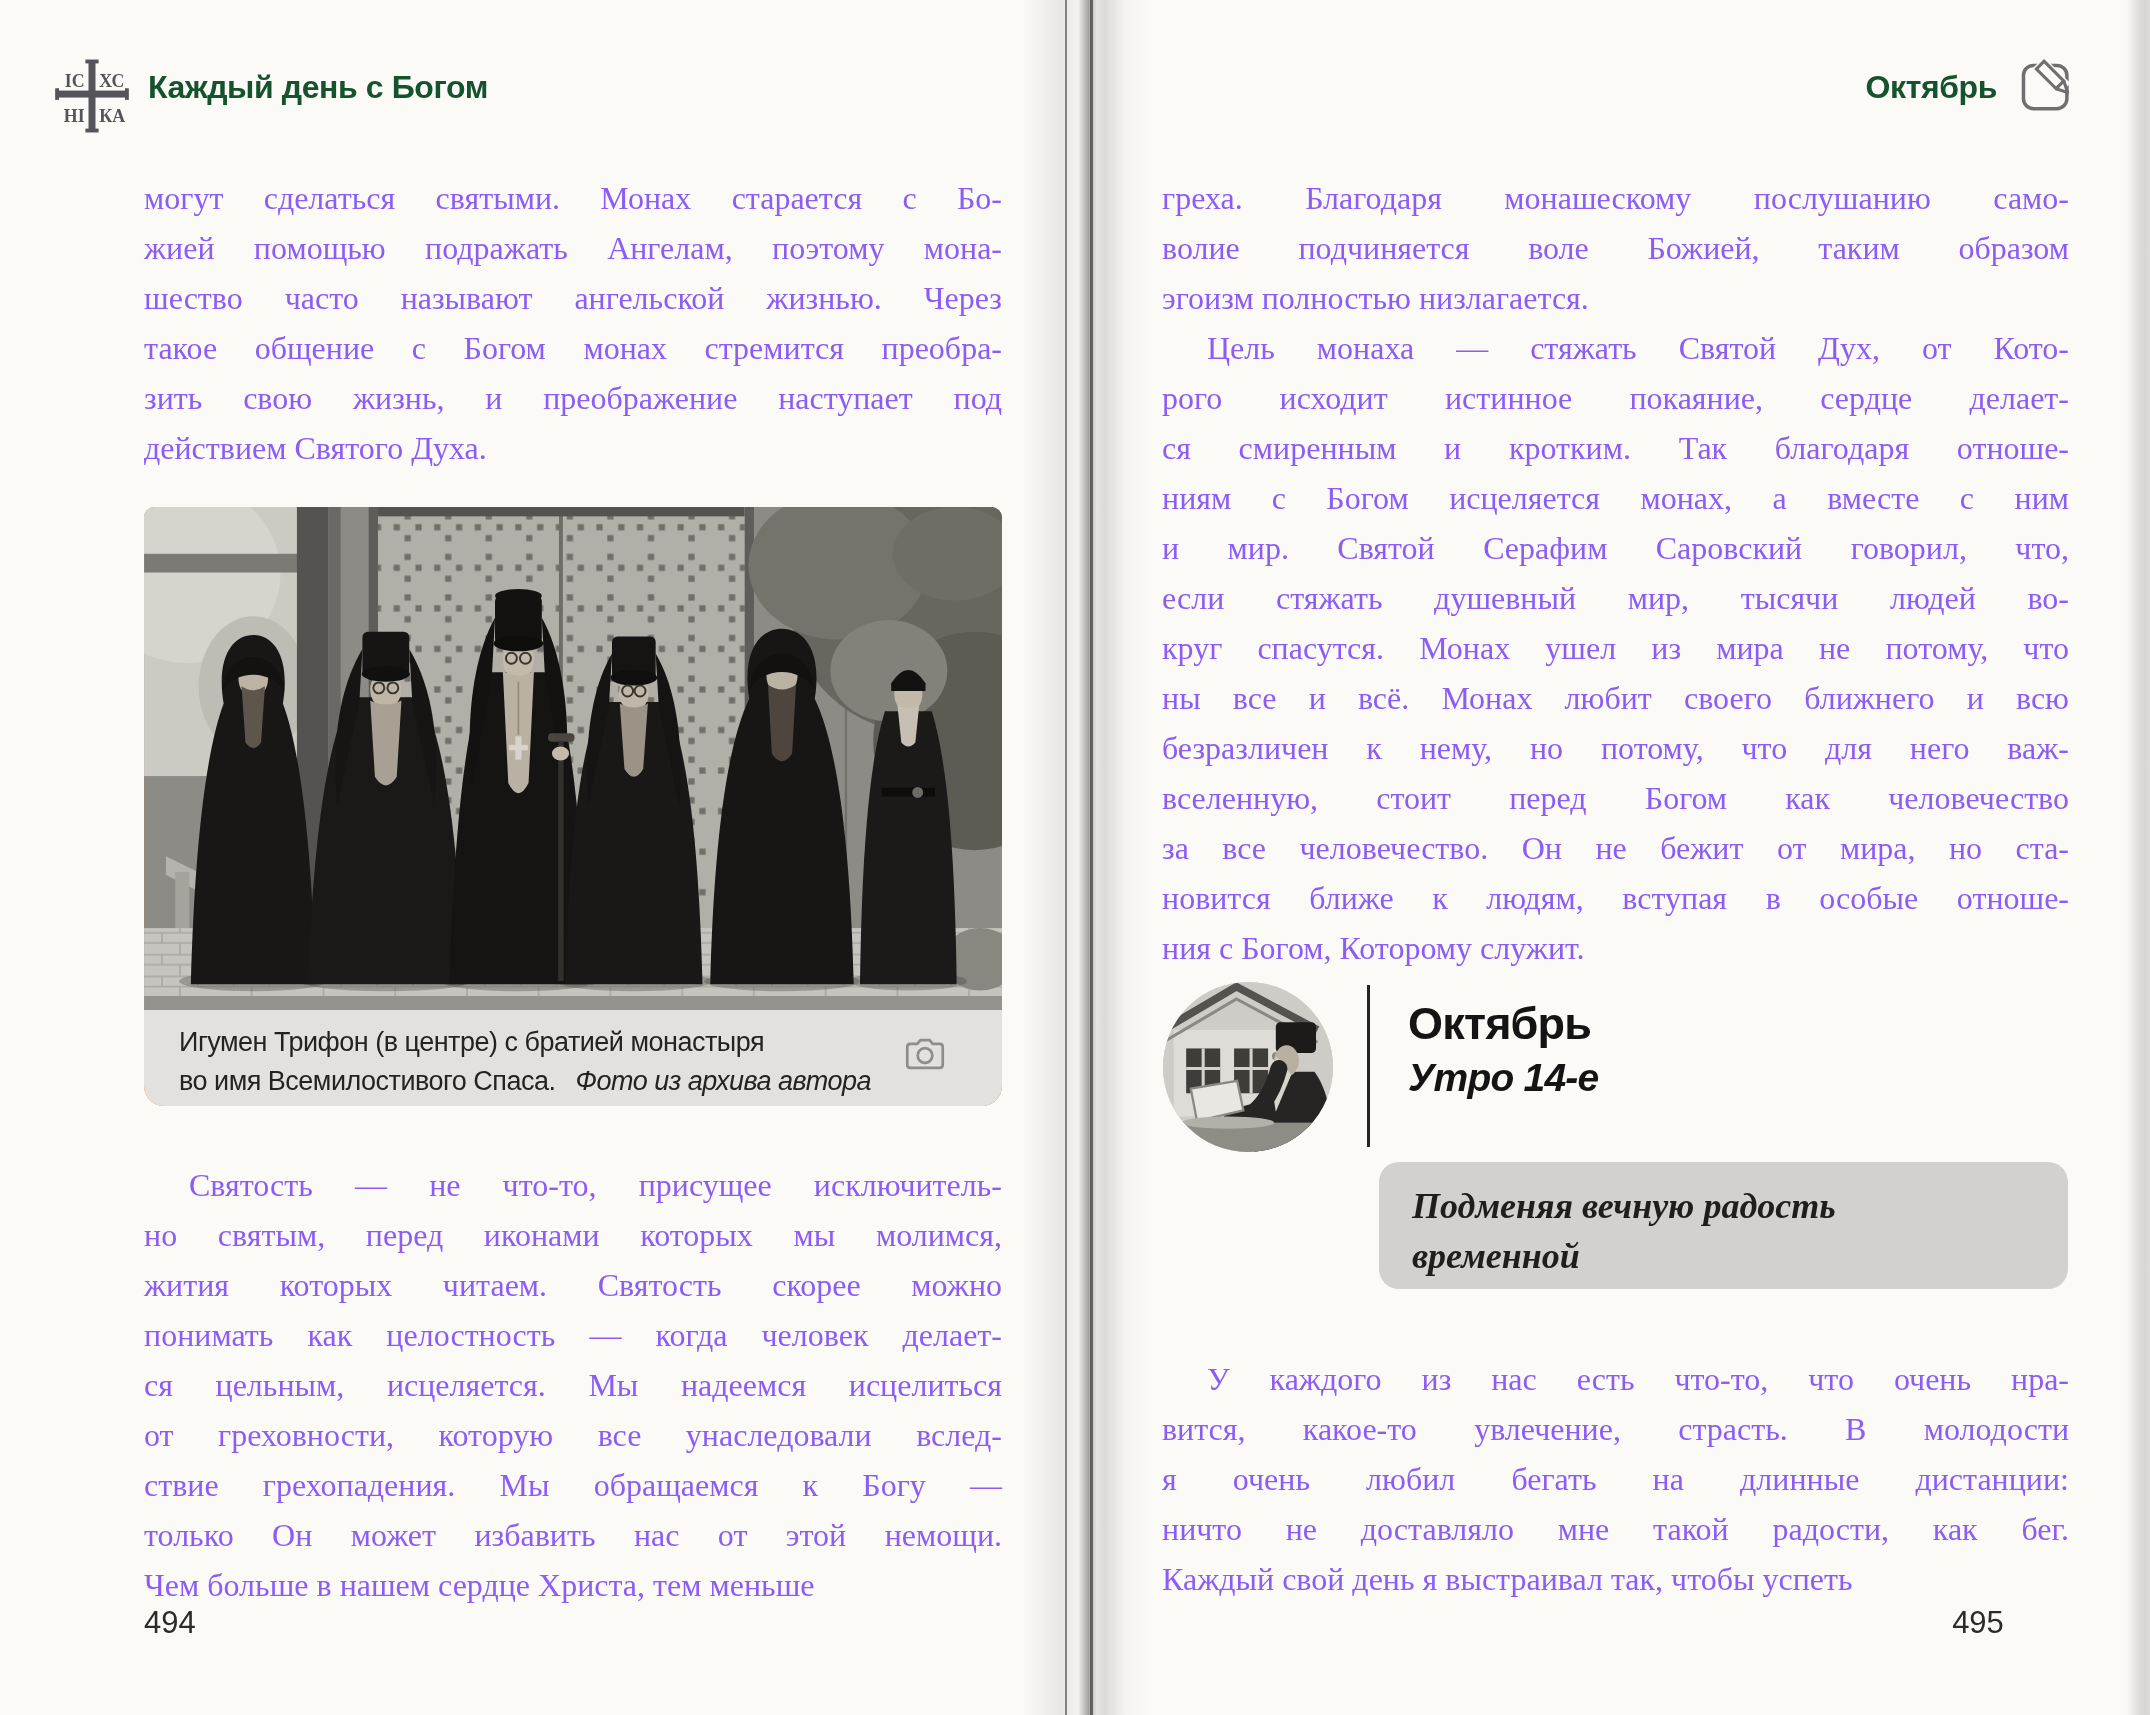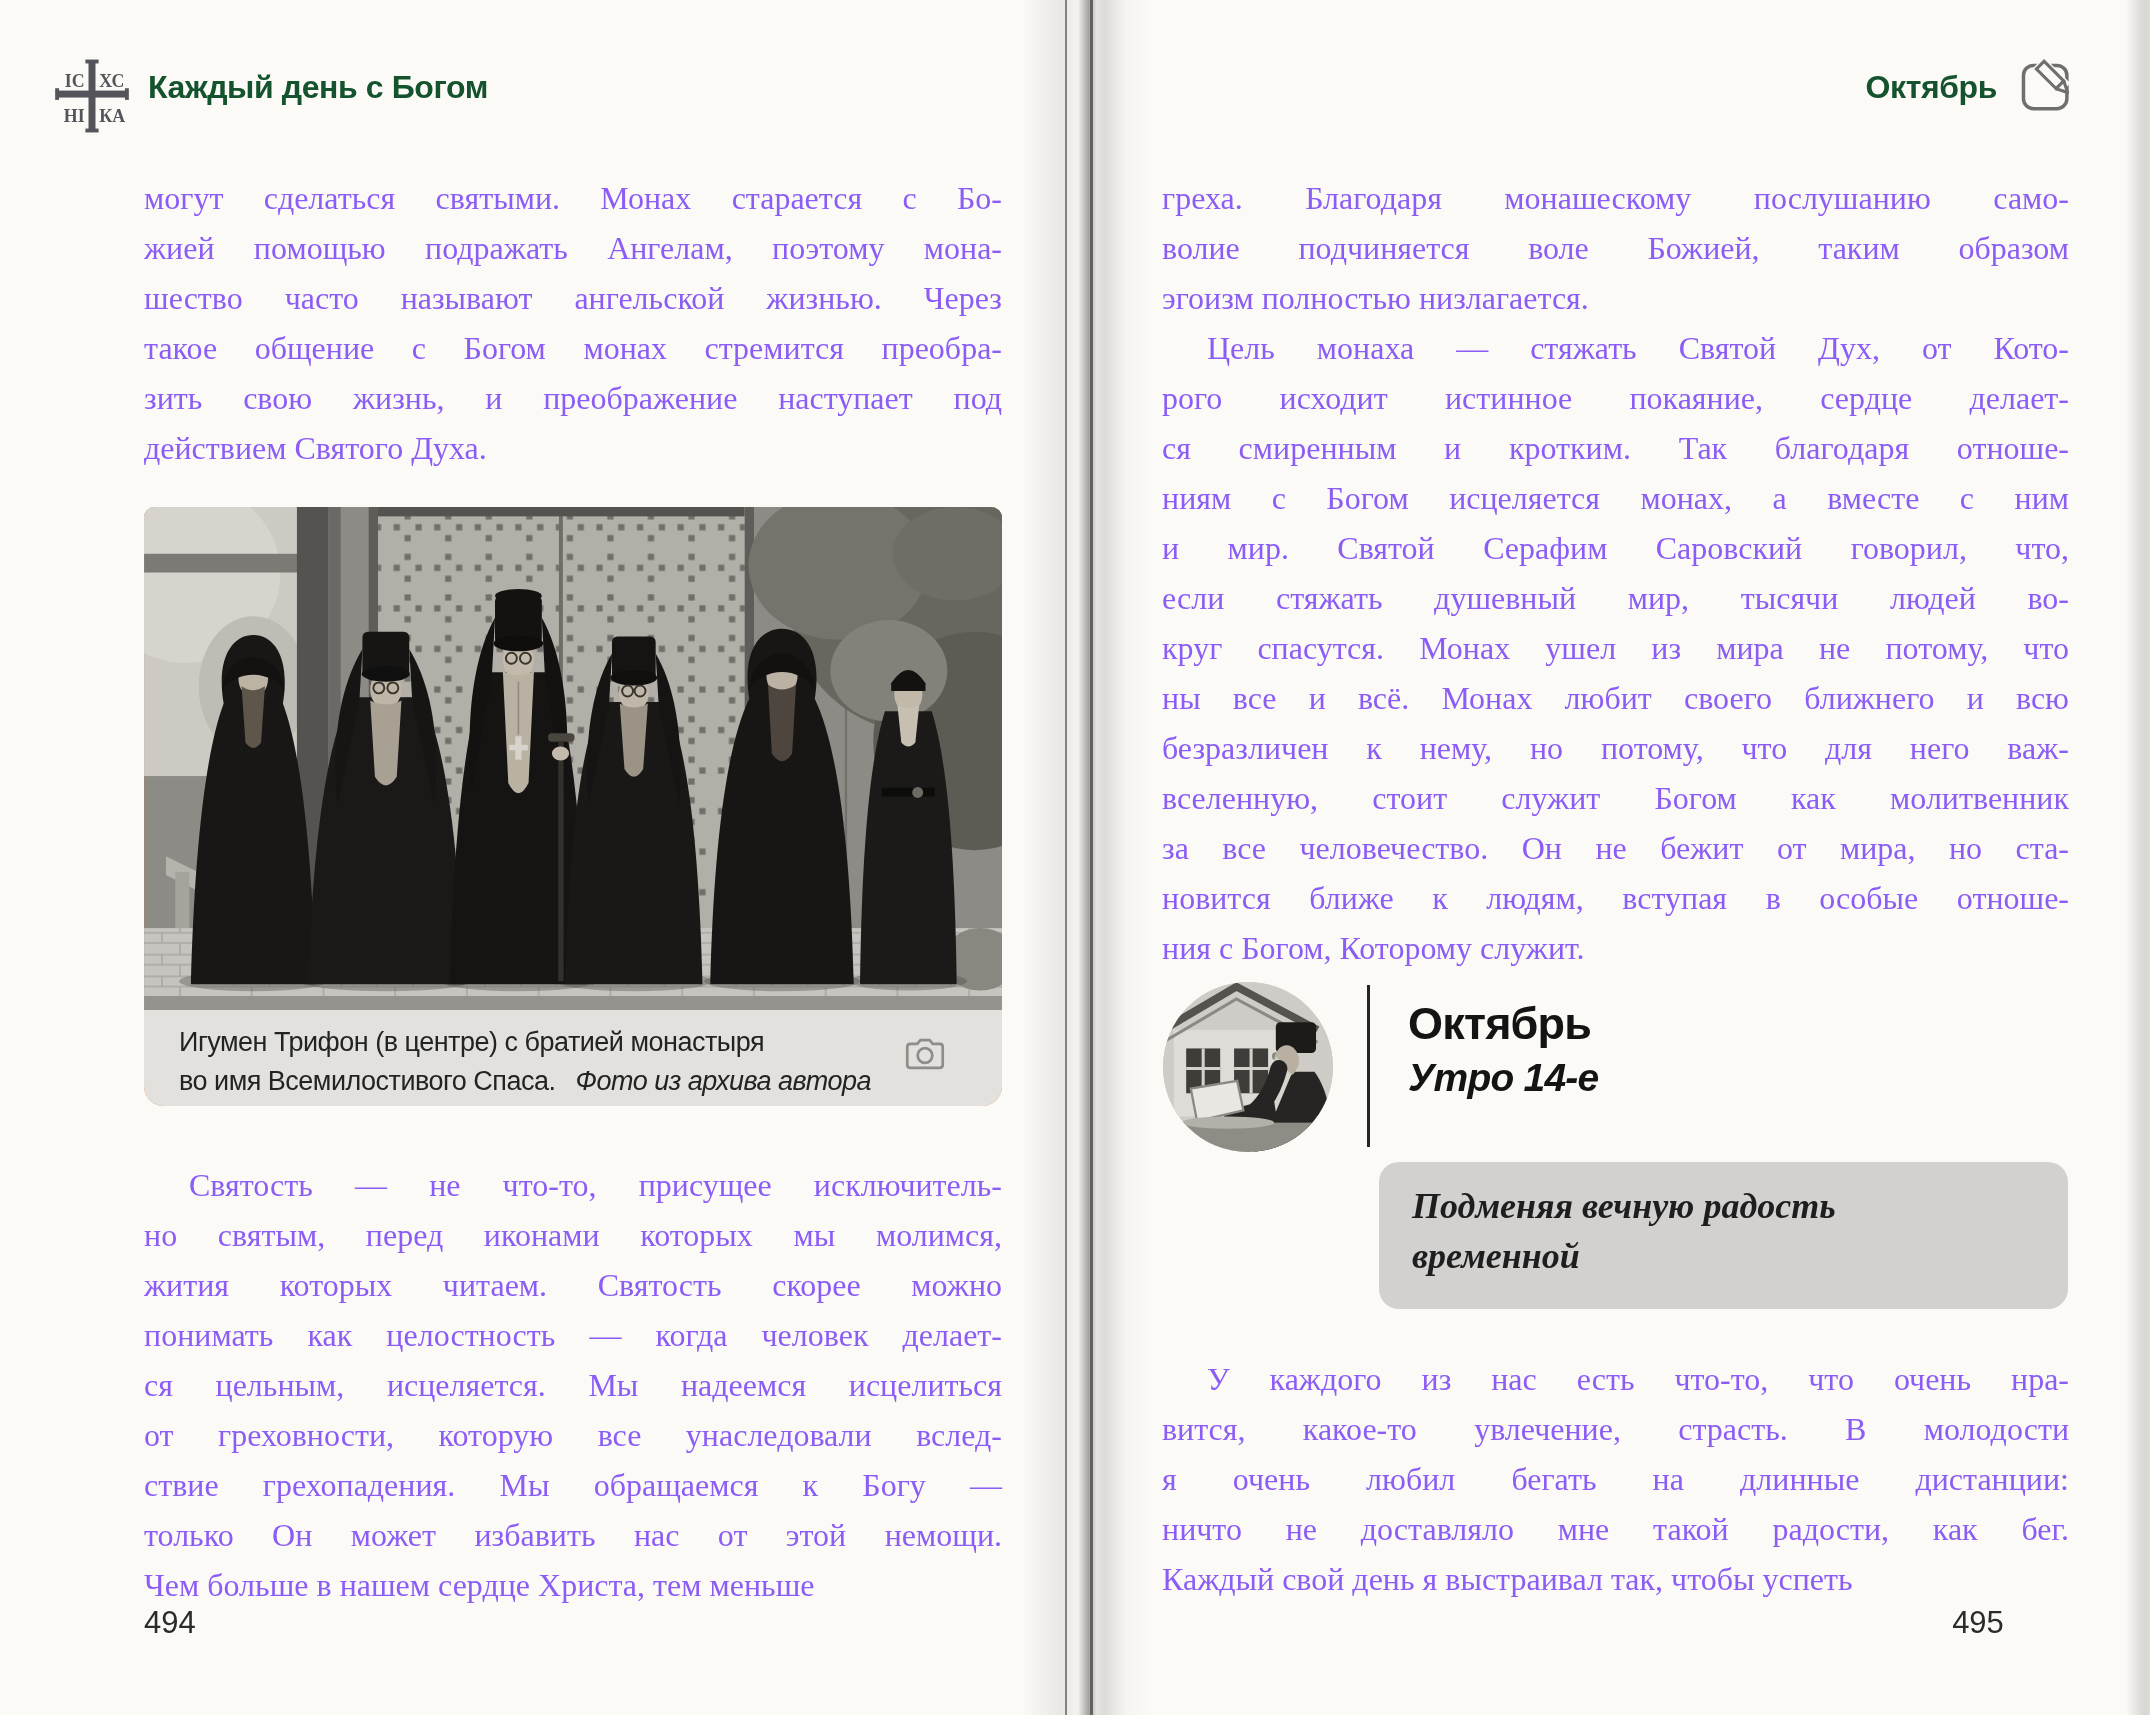--- a/index.html
+++ b/index.html
@@ -37,21 +37,21 @@
   
   #section-head{position:absolute;left:1163px;top:979px;width:905px;height:179px;}
   #sec-avatar{position:absolute;left:0;top:3.1px;width:170px;height:170px;border-radius:50%;
               overflow:hidden;background:#cfccc7;}
   #sec-divider{position:absolute;left:204px;top:6.2px;width:3.1px;height:162px;background:#242424;}
   #sec-month{position:absolute;left:245px;top:18.7px;font-family:"Liberation Sans",sans-serif;
              font-weight:bold;font-size:45px;letter-spacing:-0.8px;color:#141414;}
   #sec-day{position:absolute;left:245px;top:77px;font-family:"Liberation Sans",sans-serif;
            font-weight:bold;font-style:italic;font-size:39px;letter-spacing:-0.8px;color:#141414;}
   
-  #quote-box{position:absolute;left:1379px;top:1162px;width:689px;height:147px;background:#d2d1cf;
+  #quote-box{position:absolute;left:1379px;top:1162px;width:689px;height:127px;background:#d2d1cf;
              border-radius:20px;}
   .quote-line{margin-left:33px;font-style:italic;font-weight:600;font-size:36px;line-height:50px;
               color:#1e1e1e;}
   .quote-line:first-child{margin-top:18.7px;}
   
   #fold{position:absolute;left:1022px;top:0;width:133px;height:1716px;pointer-events:none;
         background:linear-gradient(90deg,rgba(70,64,58,0) 0%,rgba(70,64,58,0.10) 30%,
         rgba(60,56,50,0.04) 42%,rgba(45,42,38,0.42) 50%,rgba(45,42,38,0.10) 56%,
         rgba(60,56,50,0.16) 62%,rgba(70,64,58,0.03) 78%,rgba(70,64,58,0) 100%);}
   #fold-line1{position:absolute;left:1065px;top:0;width:2.3px;height:1716px;background:rgba(50,46,42,0.55);}
@@ -269,21 +269,21 @@
     <div class="indent">
         <div class="jline">Цель монаха — стяжать Святой Дух, от Кото-</div>
         <div class="jline">рого исходит истинное покаяние, сердце делает-</div>
         <div class="jline">ся смиренным и кротким. Так благодаря отноше-</div>
         <div class="jline">ниям с Богом исцеляется монах, а вместе с ним</div>
         <div class="jline">и мир. Святой Серафим Саровский говорил, что,</div>
         <div class="jline">если стяжать душевный мир, тысячи людей во-</div>
         <div class="jline">круг спасутся. Монах ушел из мира не потому, что</div>
         <div class="jline">ны все и всё. Монах любит своего ближнего и всю</div>
         <div class="jline">безразличен к нему, но потому, что для него важ-</div>
-        <div class="jline">вселенную, стоит служит Богом как молитвенник</div>
+        <div class="jline">вселенную, стоит перед Богом как человечество</div>
         <div class="jline">за все человечество. Он не бежит от мира, но ста-</div>
         <div class="jline">новится ближе к людям, вступая в особые отноше-</div>
         <div class="jline last">ния с Богом, Которому служит.</div>
       </div>
   </div>
 
   <div id="section-head">
     <div id="sec-avatar">
       <svg width="170" height="170" viewBox="0 0 220 220">
         <rect width="220" height="220" fill="#cfccc7"></rect>

